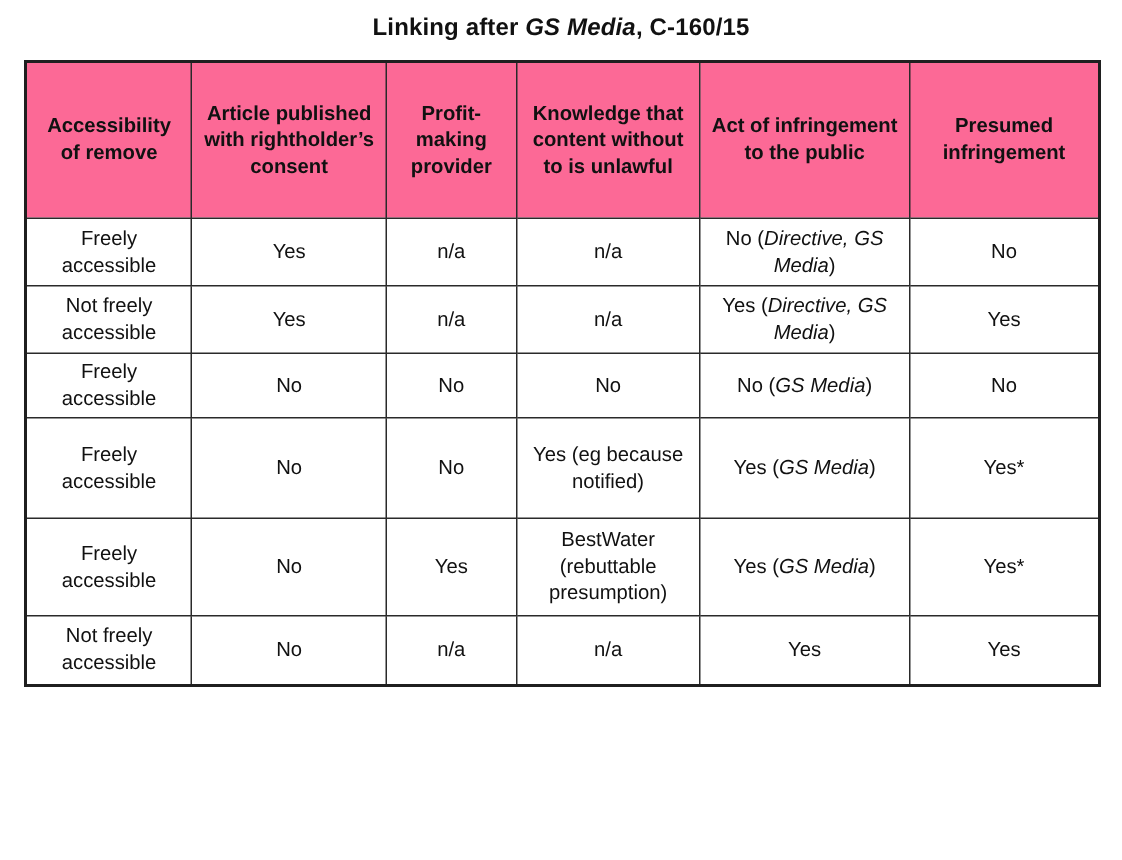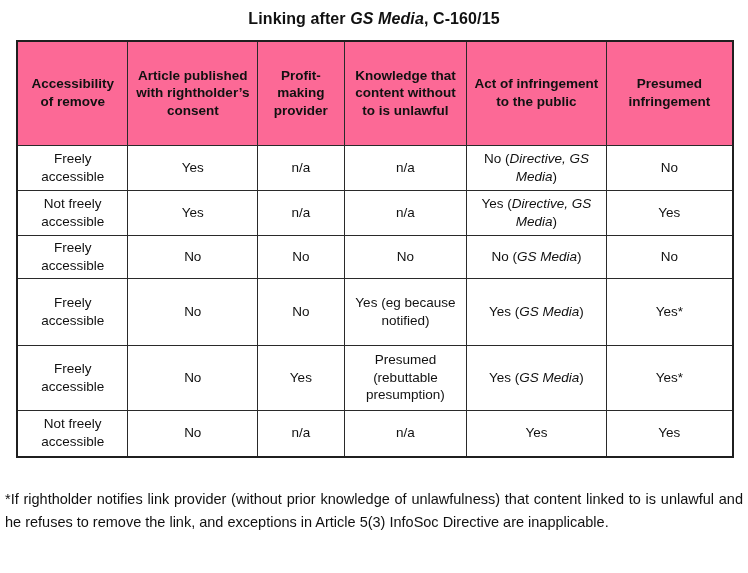--- a/index.html
+++ b/index.html
@@ -117,29 +117,28 @@
           <td><span>No</span></td>
           <td><span>No</span></td>
           <td><span>Yes (eg because notified)</span></td>
           <td><span>Yes (</span><span class="it">GS Media</span><span>)</span></td>
           <td><span>Yes*</span></td>
         </tr>
         <tr>
           <td><span>Freely accessible</span></td>
           <td><span>No</span></td>
           <td><span>Yes</span></td>
-          <td><span>Presumed (rebuttable presumption)</span></td>
+          <td><span>BestWater (rebuttable presumption)</span></td>
           <td><span>Yes (</span><span class="it">GS Media</span><span>)</span></td>
           <td><span>Yes*</span></td>
         </tr>
         <tr>
           <td><span>Not freely accessible</span></td>
           <td><span>No</span></td>
           <td><span>n/a</span></td>
           <td><span>n/a</span></td>
           <td><span>Yes</span></td>
           <td><span>Yes</span></td>
         </tr>
       </tbody>
   </table>
 
-  <p class="footnote">*If rightholder notifies link provider (without prior knowledge of unlawfulness) that content linked to is unlawful and he refuses to remove the link, and exceptions in Article 5(3) InfoSoc Directive are inapplicable.</p>
 </div>
 
 </body></html>

